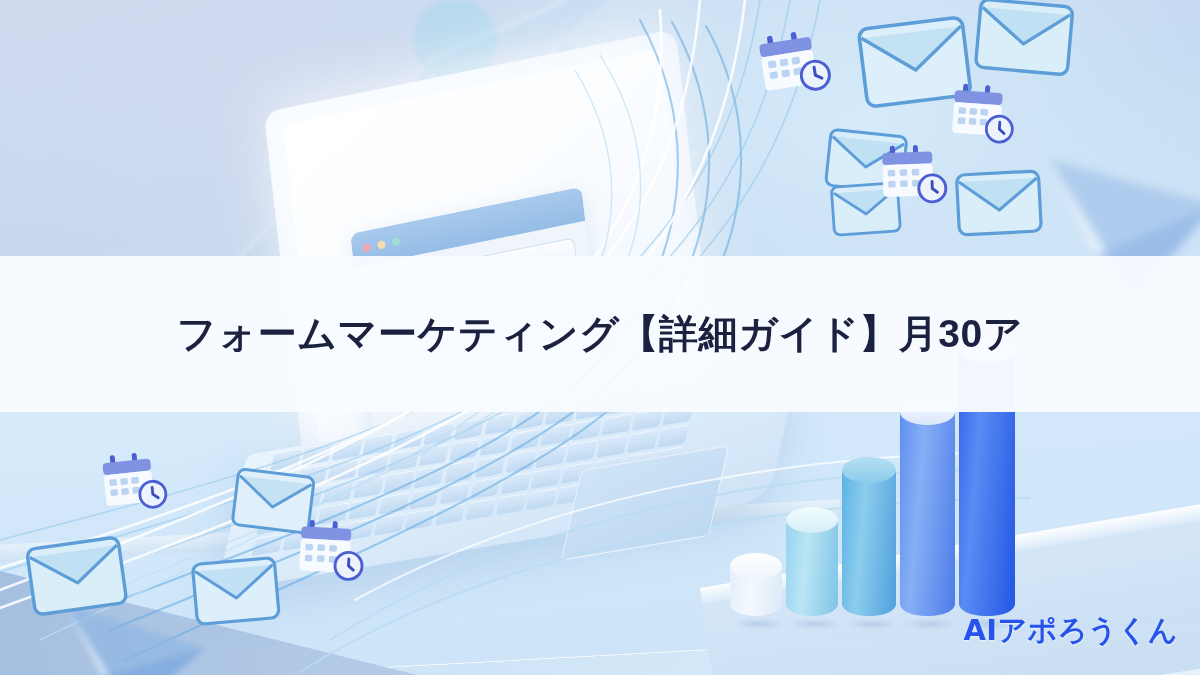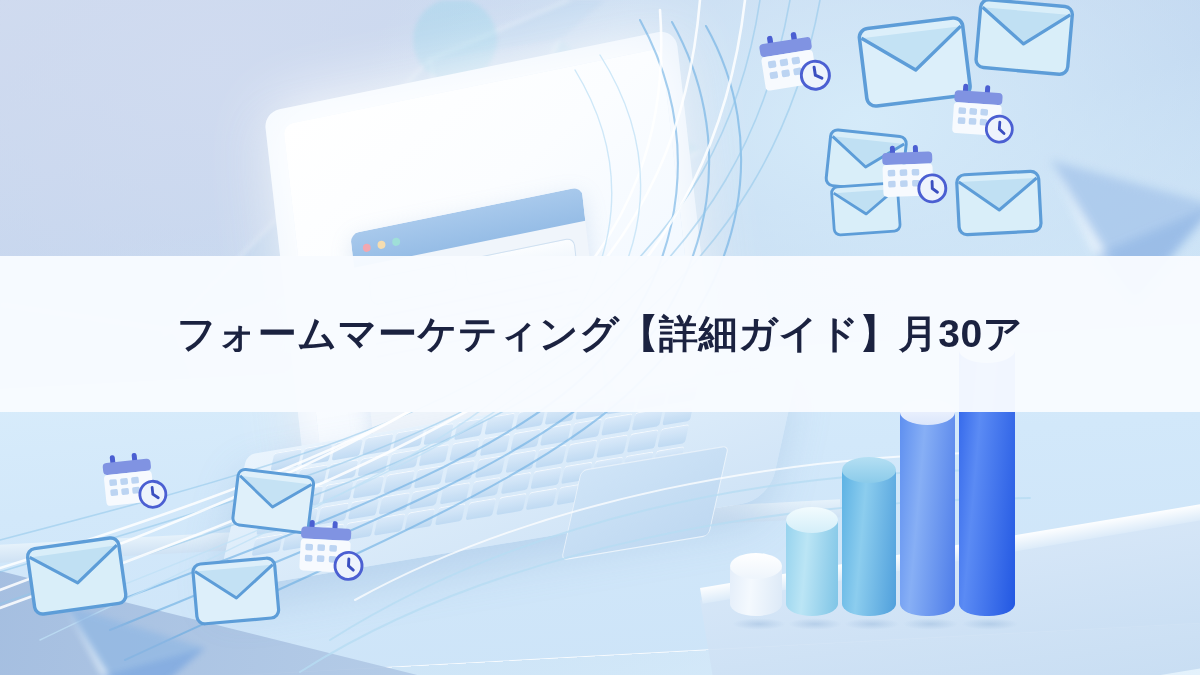--- a/index.html
+++ b/index.html
@@ -507,14 +507,15 @@
       <span class="shadow"></span>
       <span class="body" style="background:linear-gradient(95deg,#2e63ea 0%,#5b8bf4 34%,#2257e2 100%);"></span>
       <span class="top" style="background:linear-gradient(180deg,#ffffff,#e3ecfd);"></span>
     </div>
   </div>
 
   <div class="band">
     <div class="line">フォームマーケティング【詳細ガイド】月30ア</div>
   </div>
 
+  <div class="logo">AIアポろうくん</div>
 
 </div>
 
 </body></html>

